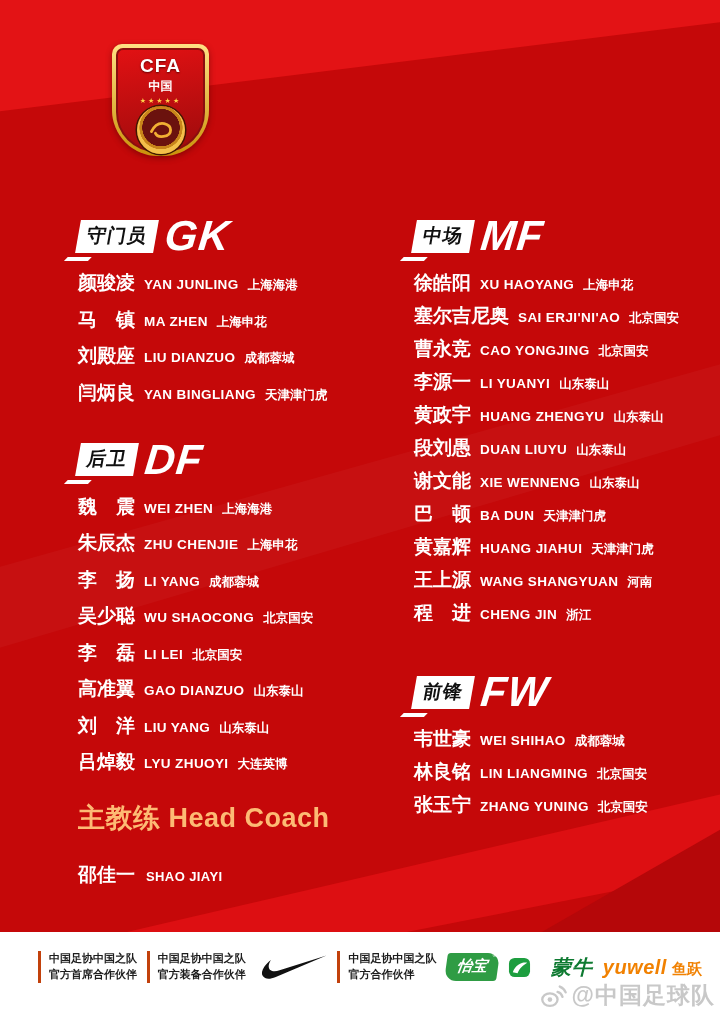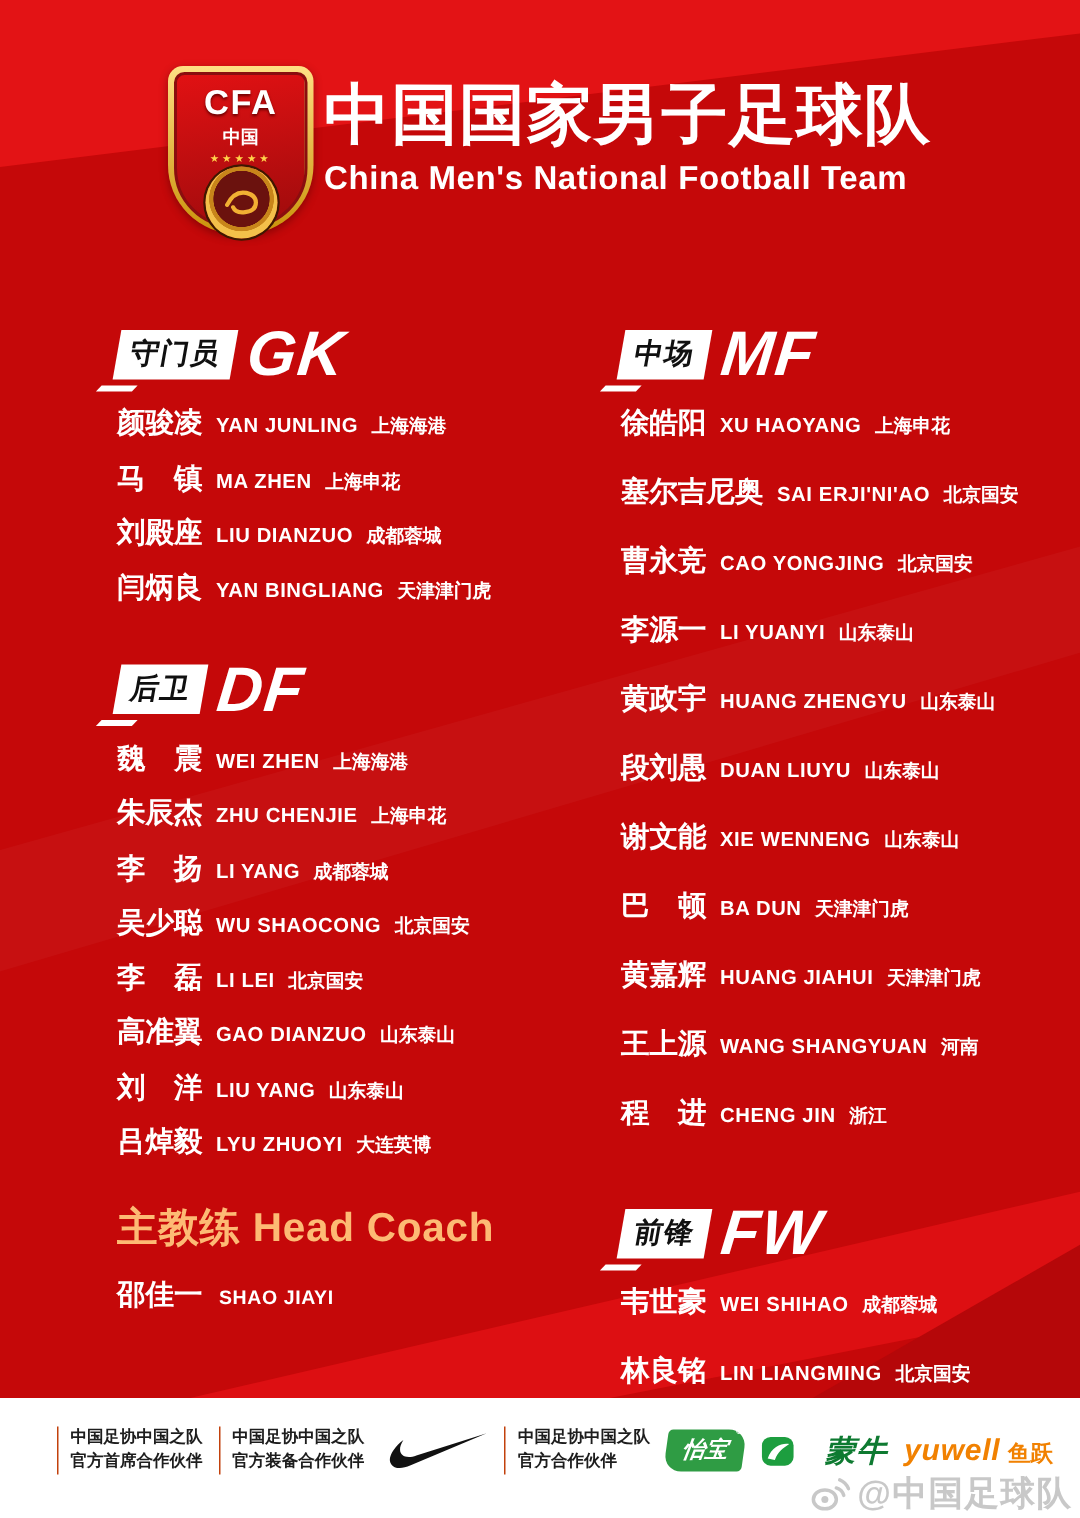--- a/index.html
+++ b/index.html
@@ -17,21 +17,21 @@
 
   .content{position:absolute;inset:0;z-index:2;}
 
   
   .shield{position:absolute;left:112px;top:44px;width:97px;height:112px;
     background:linear-gradient(#ffe084,#c9920a);border-radius:10px 10px 46px 46px;
     padding:4px;box-sizing:border-box;box-shadow:0 2px 6px rgba(60,0,0,.45);}
   .shield-inner{width:100%;height:100%;box-sizing:border-box;text-align:center;
     background:linear-gradient(170deg,#e11113,#9e0b0c);
     border:2px solid #8a0e0f;border-radius:7px 7px 40px 40px;padding-top:5px;}
-  .cfa{font-size:23px;font-weight:900;letter-spacing:1px;color:#fff;text-shadow:0 1px 2px #600;}
+  .cfa{font-size:19px;font-weight:900;letter-spacing:1px;color:#fff;text-shadow:0 1px 2px #600;}
   .cfa-cn{font-size:12px;font-weight:800;color:#fff;margin-top:1px;}
   .stars{font-size:7px;color:#ffd24a;letter-spacing:2px;margin-top:2px;}
   .emblem{width:48px;height:48px;border-radius:50%;margin:1px auto 0;position:relative;
     background:radial-gradient(circle at 50% 45%,#6b120e 0 52%,#c8851a 53% 60%,#f3c04a 61% 78%,#7a3c00 79% 100%);
     box-shadow:0 0 0 1.5px #3f1800;}
   .emblem svg{position:absolute;left:8px;top:8px;}
 
   .titles{position:absolute;left:216px;top:52px;}
   .h-title{font-size:44px;font-weight:800;letter-spacing:1px;line-height:1.12;white-space:nowrap;}
   .h-sub{font-size:22px;font-weight:800;letter-spacing:.4px;margin-top:5px;white-space:nowrap;}
@@ -45,38 +45,38 @@
   .sec-head{display:flex;align-items:center;height:44px;margin-bottom:14px;position:relative;}
   .sec-box{display:inline-block;background:#fff;color:#101010;font-size:19px;font-weight:800;
     padding:3px 9px 4px;transform:skewX(-10deg);letter-spacing:1px;position:relative;}
   .sec-box::after{content:"";position:absolute;left:-8px;bottom:-7px;width:24px;height:3.5px;
     background:#fff;transform:skewX(-38deg);}
   .sec-en{font-size:42px;font-weight:800;font-style:italic;color:#fff;margin-left:9px;
     transform:skewX(-6deg);letter-spacing:1px;line-height:1;}
 
   .rows{display:flex;flex-direction:column;text-align:right;}
   #col-left .rows{row-gap:14.5px;}
-  #col-right .rows{row-gap:24px;}
+  #col-right .rows{row-gap:11px;}
   .row{display:flex;align-items:baseline;gap:9px;white-space:nowrap;}
   .p-name{font-size:19px;font-weight:800;line-height:22px;}
   .p-pinyin{font-size:13.5px;font-weight:700;letter-spacing:.4px;}
   .p-club{font-size:12.5px;font-weight:700;}
 
   
   .coach{position:absolute;left:78px;top:800px;}
   .coach-title{color:#fdba74;font-size:27px;font-weight:800;letter-spacing:.5px;}
-  .coach-row{margin-top:14px;display:flex;align-items:baseline;gap:11px;}
+  .coach-row{margin-top:26px;display:flex;align-items:baseline;gap:11px;}
   .coach-name{font-size:19px;font-weight:800;color:#fff;}
   .coach-pinyin{font-size:13px;font-weight:700;color:#fff;letter-spacing:.4px;}
 
   
   .footer{position:absolute;left:0;right:0;bottom:0;height:80px;background:#ffffff;z-index:3;
     display:flex;align-items:center;justify-content:space-between;
     box-sizing:border-box;padding:0 18px 10px 38px;color:#222;}
-  .f-label{border-left:1px solid #c2410c;padding-left:8px;display:flex;flex-direction:column;
+  .f-label{border-left:3px solid #c2410c;padding-left:8px;display:flex;flex-direction:column;
     font-size:11px;font-weight:700;color:#1d1d1d;line-height:1.45;white-space:nowrap;}
   .pingan{text-align:center;}
   .pingan-main{color:#f06f00;font-size:20px;font-weight:800;letter-spacing:1px;white-space:nowrap;}
   .pingan-sub{color:#f06f00;font-size:8px;font-weight:700;letter-spacing:2px;margin-top:2px;}
   .nike{display:flex;align-items:center;}
   .yibao{background:#2f9c44;color:#fff;font-style:italic;font-weight:800;font-size:15px;
     padding:4px 11px 5px;transform:skewX(-8deg);border-radius:3px 12px 3px 12px;position:relative;white-space:nowrap;}
   .yibao sup{font-size:7px;position:absolute;top:-2px;right:2px;}
   .mengniu{display:flex;align-items:center;gap:20px;white-space:nowrap;}
   .mn-text{color:#0e7a31;font-weight:800;font-size:20px;font-style:italic;letter-spacing:1px;}
@@ -102,24 +102,20 @@
       <div class="cfa">CFA</div>
       <div class="cfa-cn">中国</div>
       <div class="stars">★★★★★</div>
       <div class="emblem">
         <svg width="32" height="32" viewBox="0 0 40 40">
           <path d="M8 22 q6 -12 16 -10 q8 2 8 8 q0 7 -9 8 q-8 1 -10 -4" fill="none" stroke="#f2b033" stroke-width="3.5" stroke-linecap="round"></path>
         </svg>
       </div>
     </div>
   </div>
-  <div class="titles">
-    <div class="h-title">中国国家男子足球队</div>
-    <div class="h-sub">China Men's National Football Team</div>
-  </div>
 
   <div id="col-left">
       <div class="section">
         <div class="sec-head">
           <span class="sec-box">守门员</span>
           <span class="sec-en">GK</span>
         </div>
         <div class="rows">
           <div class="row">
             <span class="p-name">颜骏凌</span>

